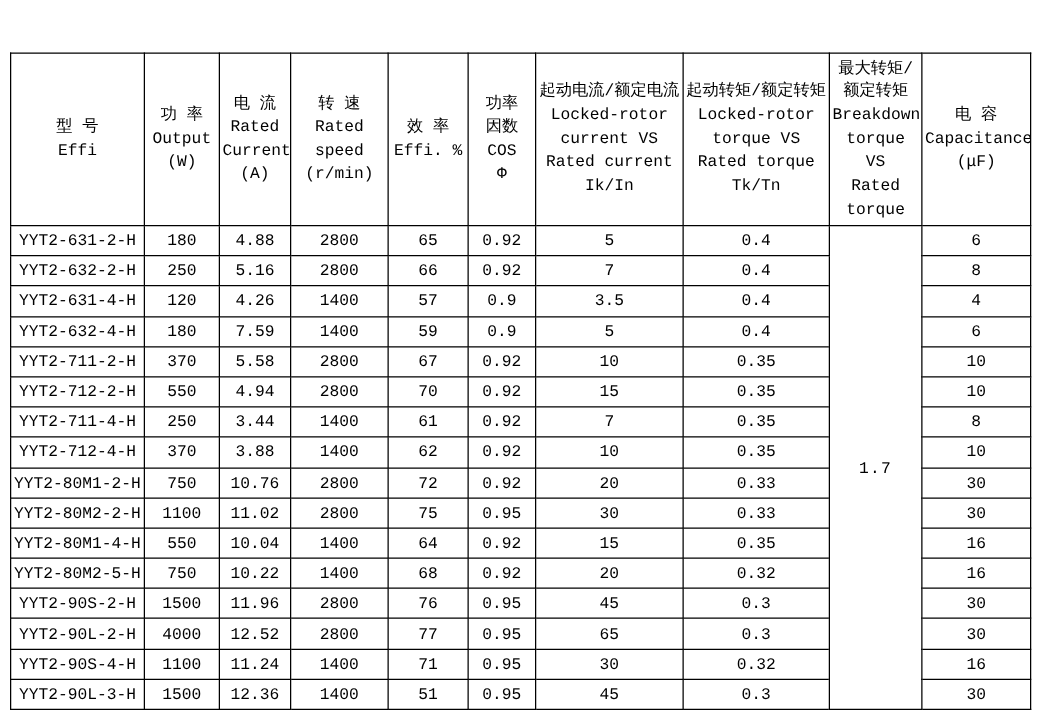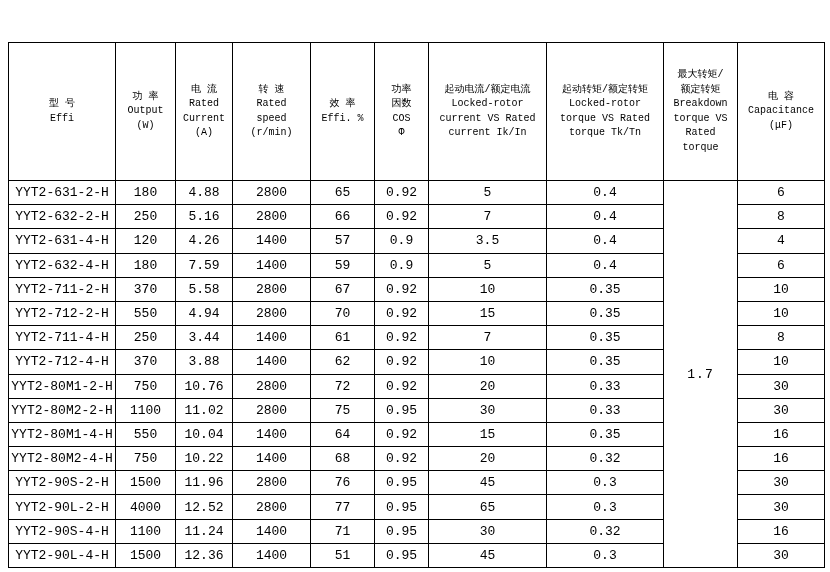--- a/index.html
+++ b/index.html
@@ -21,21 +21,21 @@
   }
   table.spec td,table.spec th{
     border:1px solid #000;
     text-align:center;vertical-align:middle;
     padding:0 2px;overflow:hidden;
     font-size:13px;font-weight:normal;
   }
   tr.hdr{height:138px;}
   tr.hdr th{
     white-space:pre-line;line-height:1.45;
-    font-size:10px;
+    font-size:13px;
   }
   th.h-wrap{white-space:normal;word-break:break-word;line-height:1.5;padding:0 4px;}
   td.c-type{font-size:13px;letter-spacing:0;}
   td.c-breakdown{font-size:14px;letter-spacing:1px;}
   td.cap-large{font-size:17px;}
 </style>
 </head>
 <body>
 
 <div class="top-note">额定电压: 220V   ，  额定频率: 50Hz</div>
@@ -202,21 +202,21 @@
     <td>550</td>
     <td>10.04</td>
     <td>1400</td>
     <td>64</td>
     <td>0.92</td>
     <td>15</td>
     <td>0.35</td>
     <td>16</td>
   </tr>
   <tr>
-    <td class="c-type">YYT2-80M2-4-H</td>
+    <td class="c-type">YYT2-80M2-5-H</td>
     <td>750</td>
     <td>10.22</td>
     <td>1400</td>
     <td>68</td>
     <td>0.92</td>
     <td>20</td>
     <td>0.32</td>
     <td>16</td>
   </tr>
   <tr>
@@ -246,21 +246,21 @@
     <td>1100</td>
     <td>11.24</td>
     <td>1400</td>
     <td>71</td>
     <td>0.95</td>
     <td>30</td>
     <td>0.32</td>
     <td class="cap-large">16</td>
   </tr>
   <tr>
-    <td class="c-type">YYT2-90L-4-H</td>
+    <td class="c-type">YYT2-90L-3-H</td>
     <td>1500</td>
     <td>12.36</td>
     <td>1400</td>
     <td>51</td>
     <td>0.95</td>
     <td>45</td>
     <td>0.3</td>
     <td class="cap-large">30</td>
   </tr>
 </tbody>

